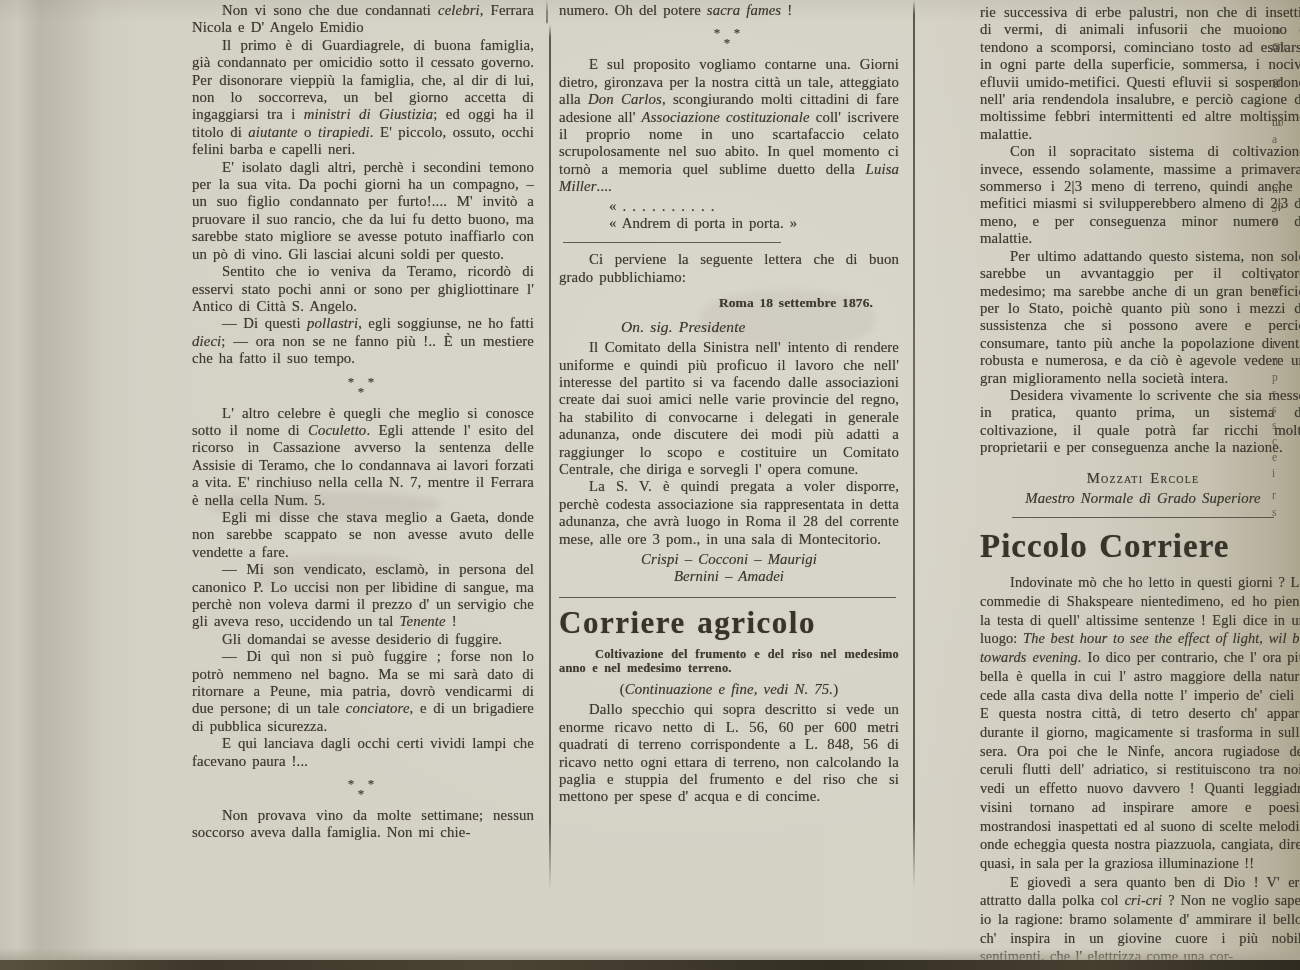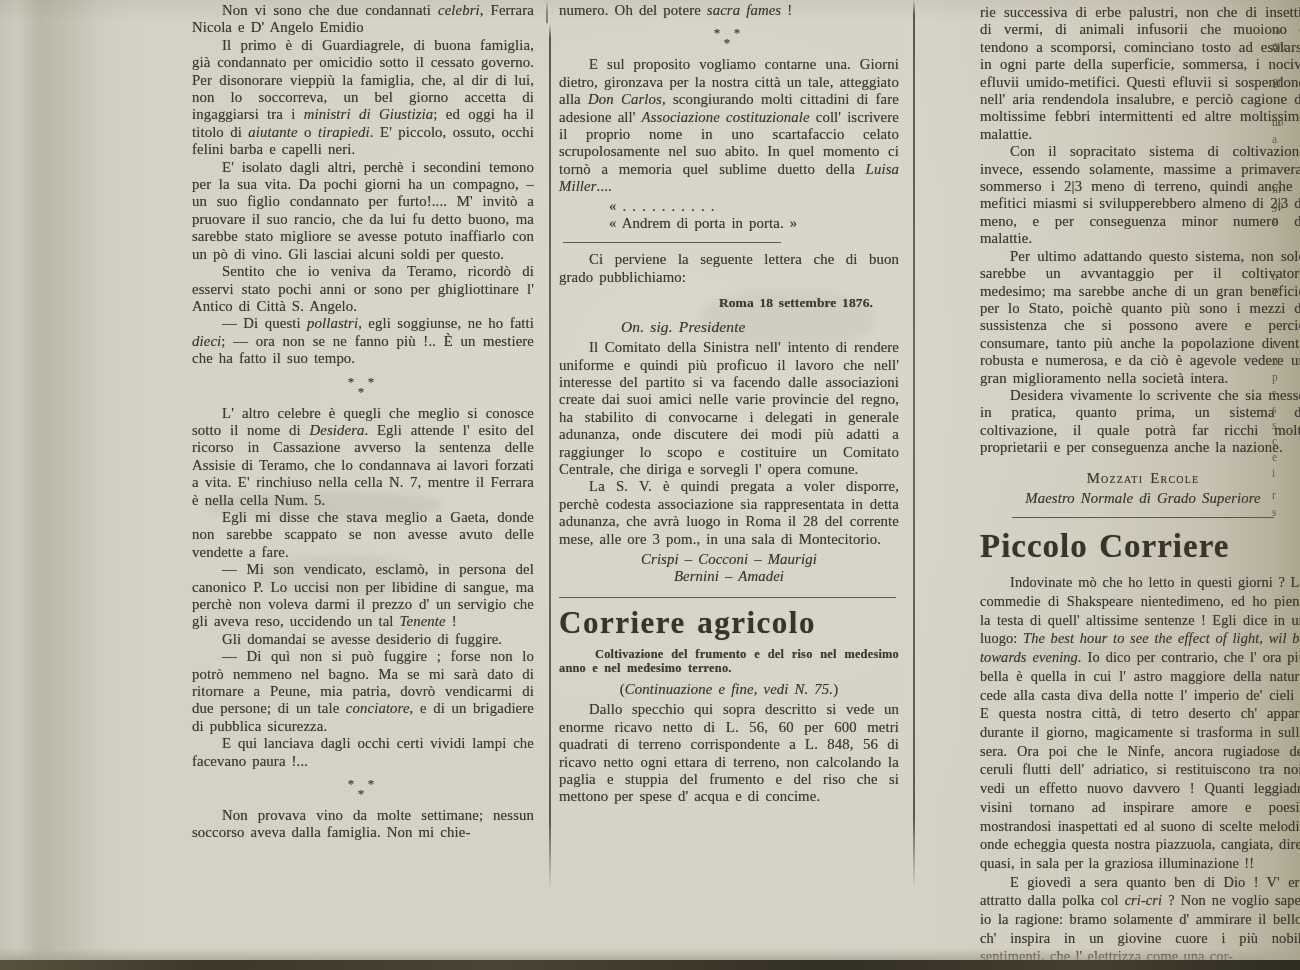--- a/index.html
+++ b/index.html
@@ -77,21 +77,21 @@
   <div class="col col1">
       <p class="para">Non vi sono che due condannati <i>celebri</i>, Ferrara Nicola e D' Angelo Emidio</p>
       <p class="para">Il primo è di Guardiagrele, di buona famiglia, già condannato per omicidio sotto il cessato governo. Per disonorare vieppiù la famiglia, che, al dir di lui, non lo soccorreva, un bel giorno accetta di ingaggiarsi tra i <i>ministri di Giustizia</i>; ed oggi ha il titolo di <i>aiutante</i> o <i>tirapiedi</i>. E' piccolo, ossuto, occhi felini barba e capelli neri.</p>
       <p class="para">E' isolato dagli altri, perchè i secondini temono per la sua vita. Da pochi giorni ha un compagno, – un suo figlio condannato per furto!.... M' invitò a pruovare il suo rancio, che da lui fu detto buono, ma sarebbe stato migliore se avesse potuto inaffiarlo con un pò di vino. Gli lasciai alcuni soldi per questo.</p>
       <p class="para">Sentito che io veniva da Teramo, ricordò di esservi stato pochi anni or sono per ghigliottinare l' Antico di Città S. Angelo.</p>
       <p class="para">— Di questi <i>pollastri</i>, egli soggiunse, ne ho fatti <i>dieci</i>; — ora non se ne fanno più !.. È un mestiere che ha fatto il suo tempo.</p>
       <div class="asterism">
         <span>* *</span>
         <span>*</span>
       </div>
-      <p class="para">L' altro celebre è quegli che meglio si conosce sotto il nome di <i>Desidera</i>. Egli attende l' esito del ricorso in Cassazione avverso la sentenza delle Assisie di Teramo, che lo condannava ai lavori forzati a vita. E' rinchiuso nella cella N. 7, mentre il Ferrara è nella cella Num. 5.</p>
+      <p class="para">L' altro celebre è quegli che meglio si conosce sotto il nome di <i>Coculetto</i>. Egli attende l' esito del ricorso in Cassazione avverso la sentenza delle Assisie di Teramo, che lo condannava ai lavori forzati a vita. E' rinchiuso nella cella N. 7, mentre il Ferrara è nella cella Num. 5.</p>
       <p class="para">Egli mi disse che stava meglio a Gaeta, donde non sarebbe scappato se non avesse avuto delle vendette a fare.</p>
       <p class="para">— Mi son vendicato, esclamò, in persona del canonico P. Lo uccisi non per libidine di sangue, ma perchè non voleva darmi il prezzo d' un servigio che gli aveva reso, uccidendo un tal <i>Tenente</i> !</p>
       <p class="para">Gli domandai se avesse desiderio di fuggire.</p>
       <p class="para">— Di quì non si può fuggire ; forse non lo potrò nemmeno nel bagno. Ma se mi sarà dato di ritornare a Peune, mia patria, dovrò vendicarmi di due persone; di un tale <i>conciatore</i>, e di un brigadiere di pubblica sicurezza.</p>
       <p class="para">E qui lanciava dagli occhi certi vividi lampi che facevano paura !...</p>
       <div class="asterism">
         <span>* *</span>
         <span>*</span>
       </div>
       <p class="para">Non provava vino da molte settimane; nessun soccorso aveva dalla famiglia. Non mi chie-</p>

